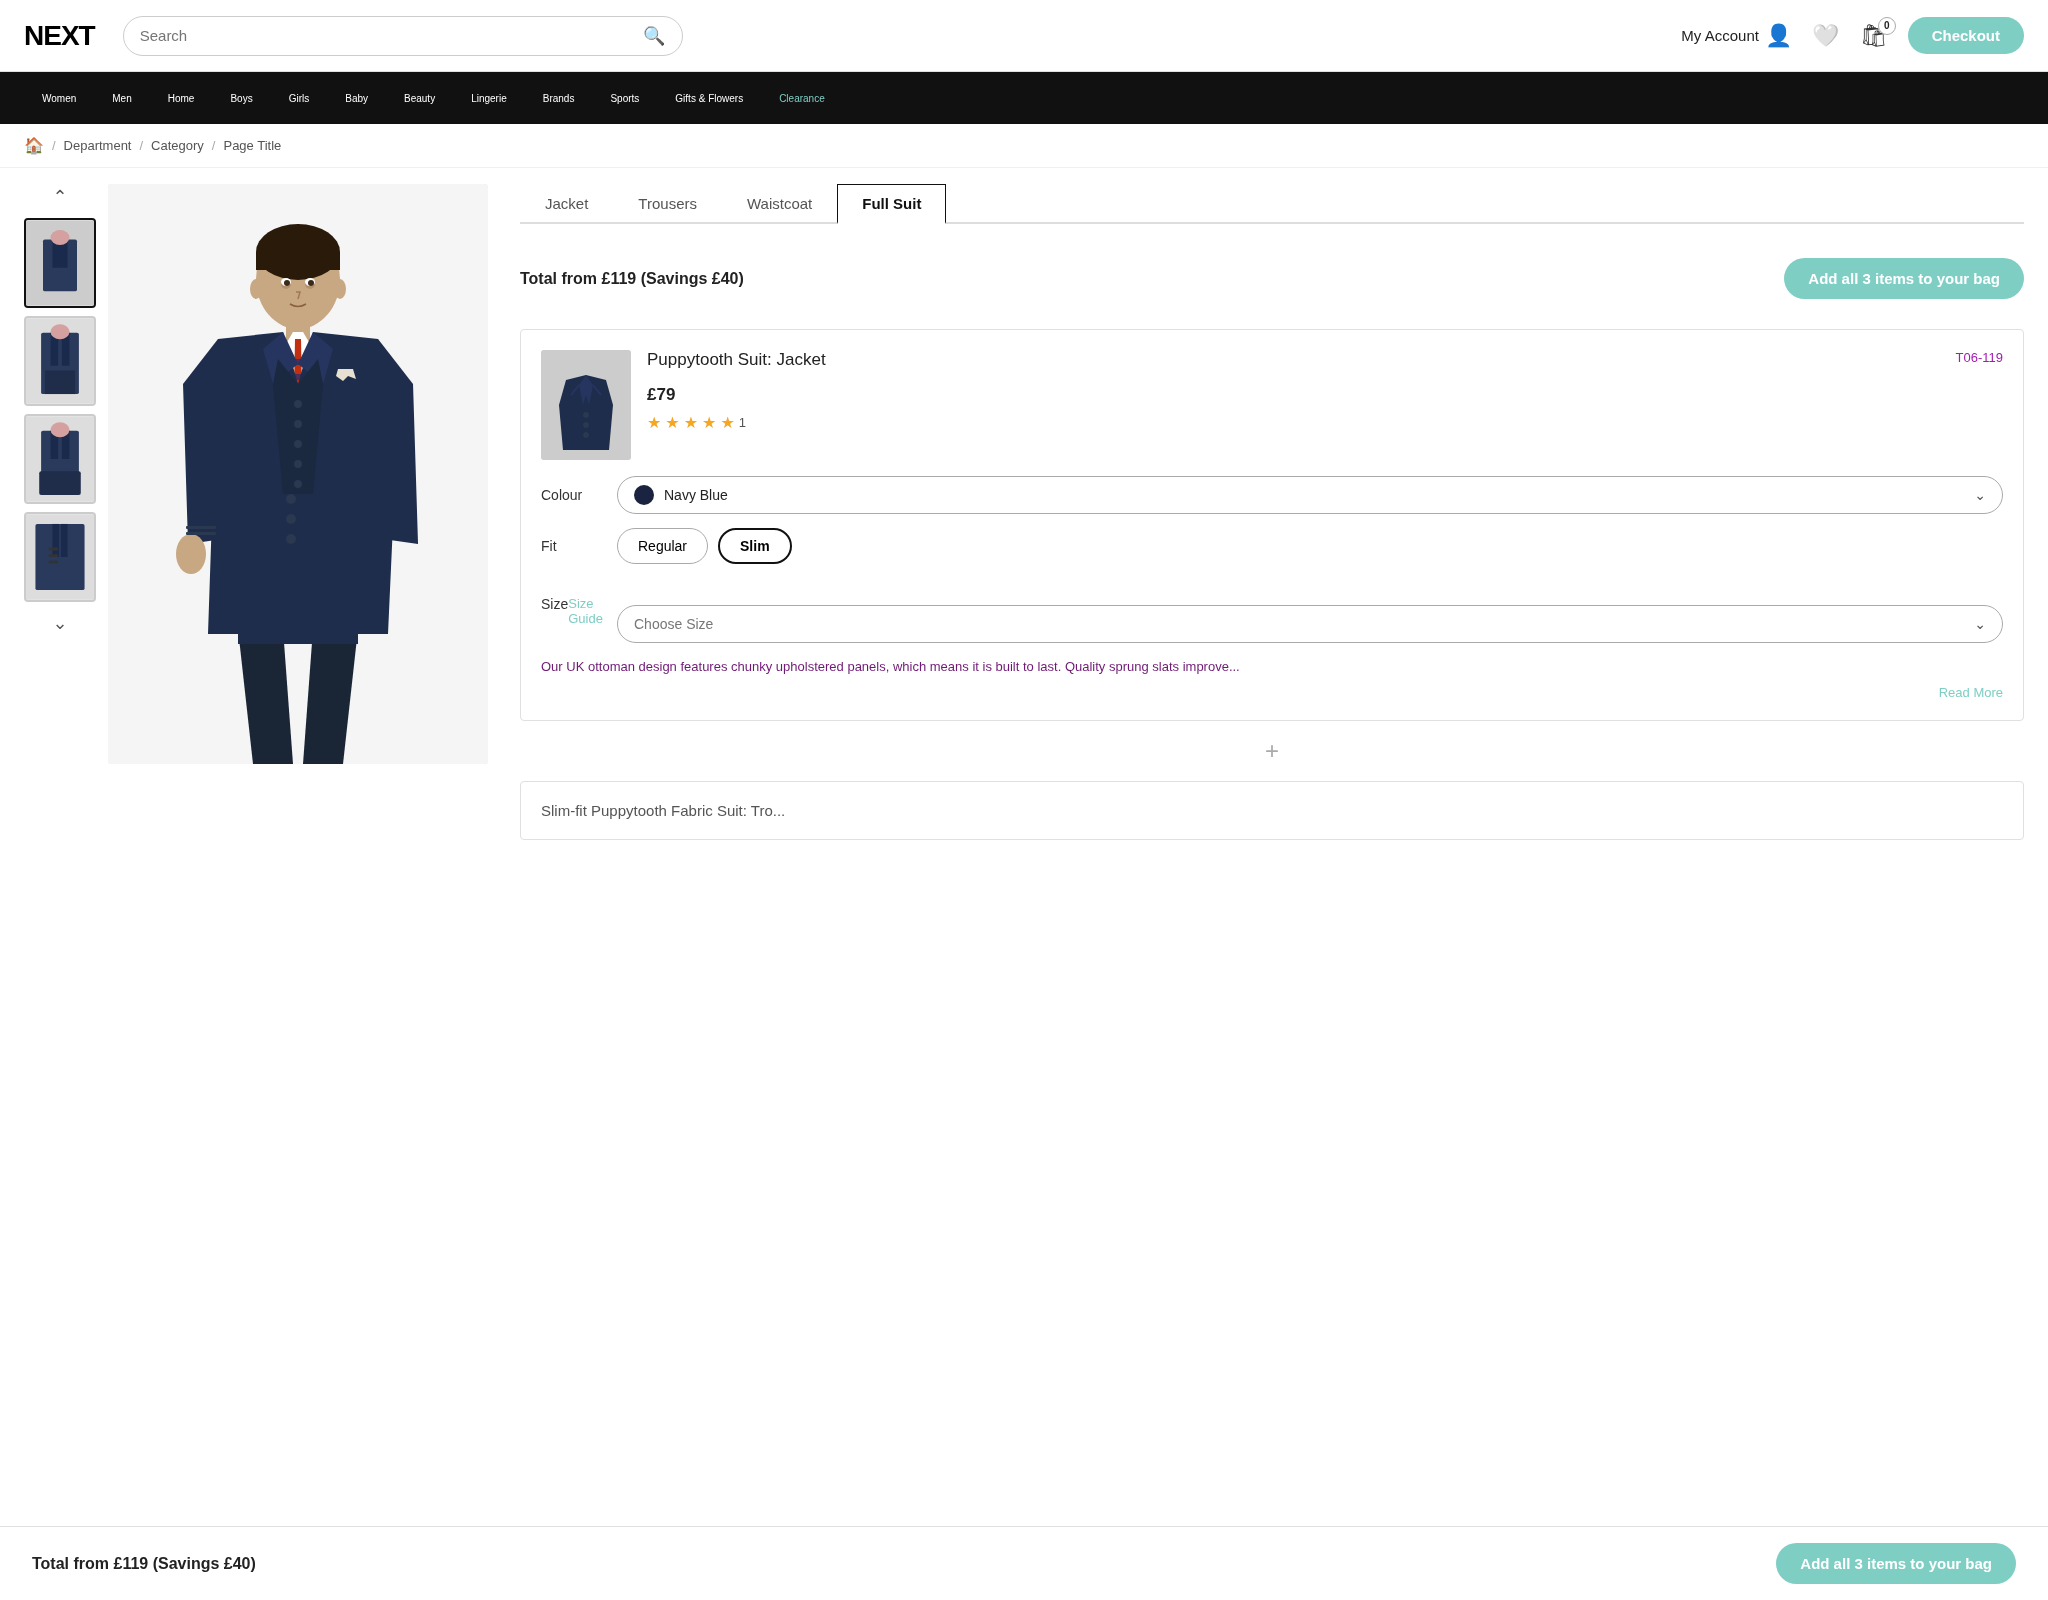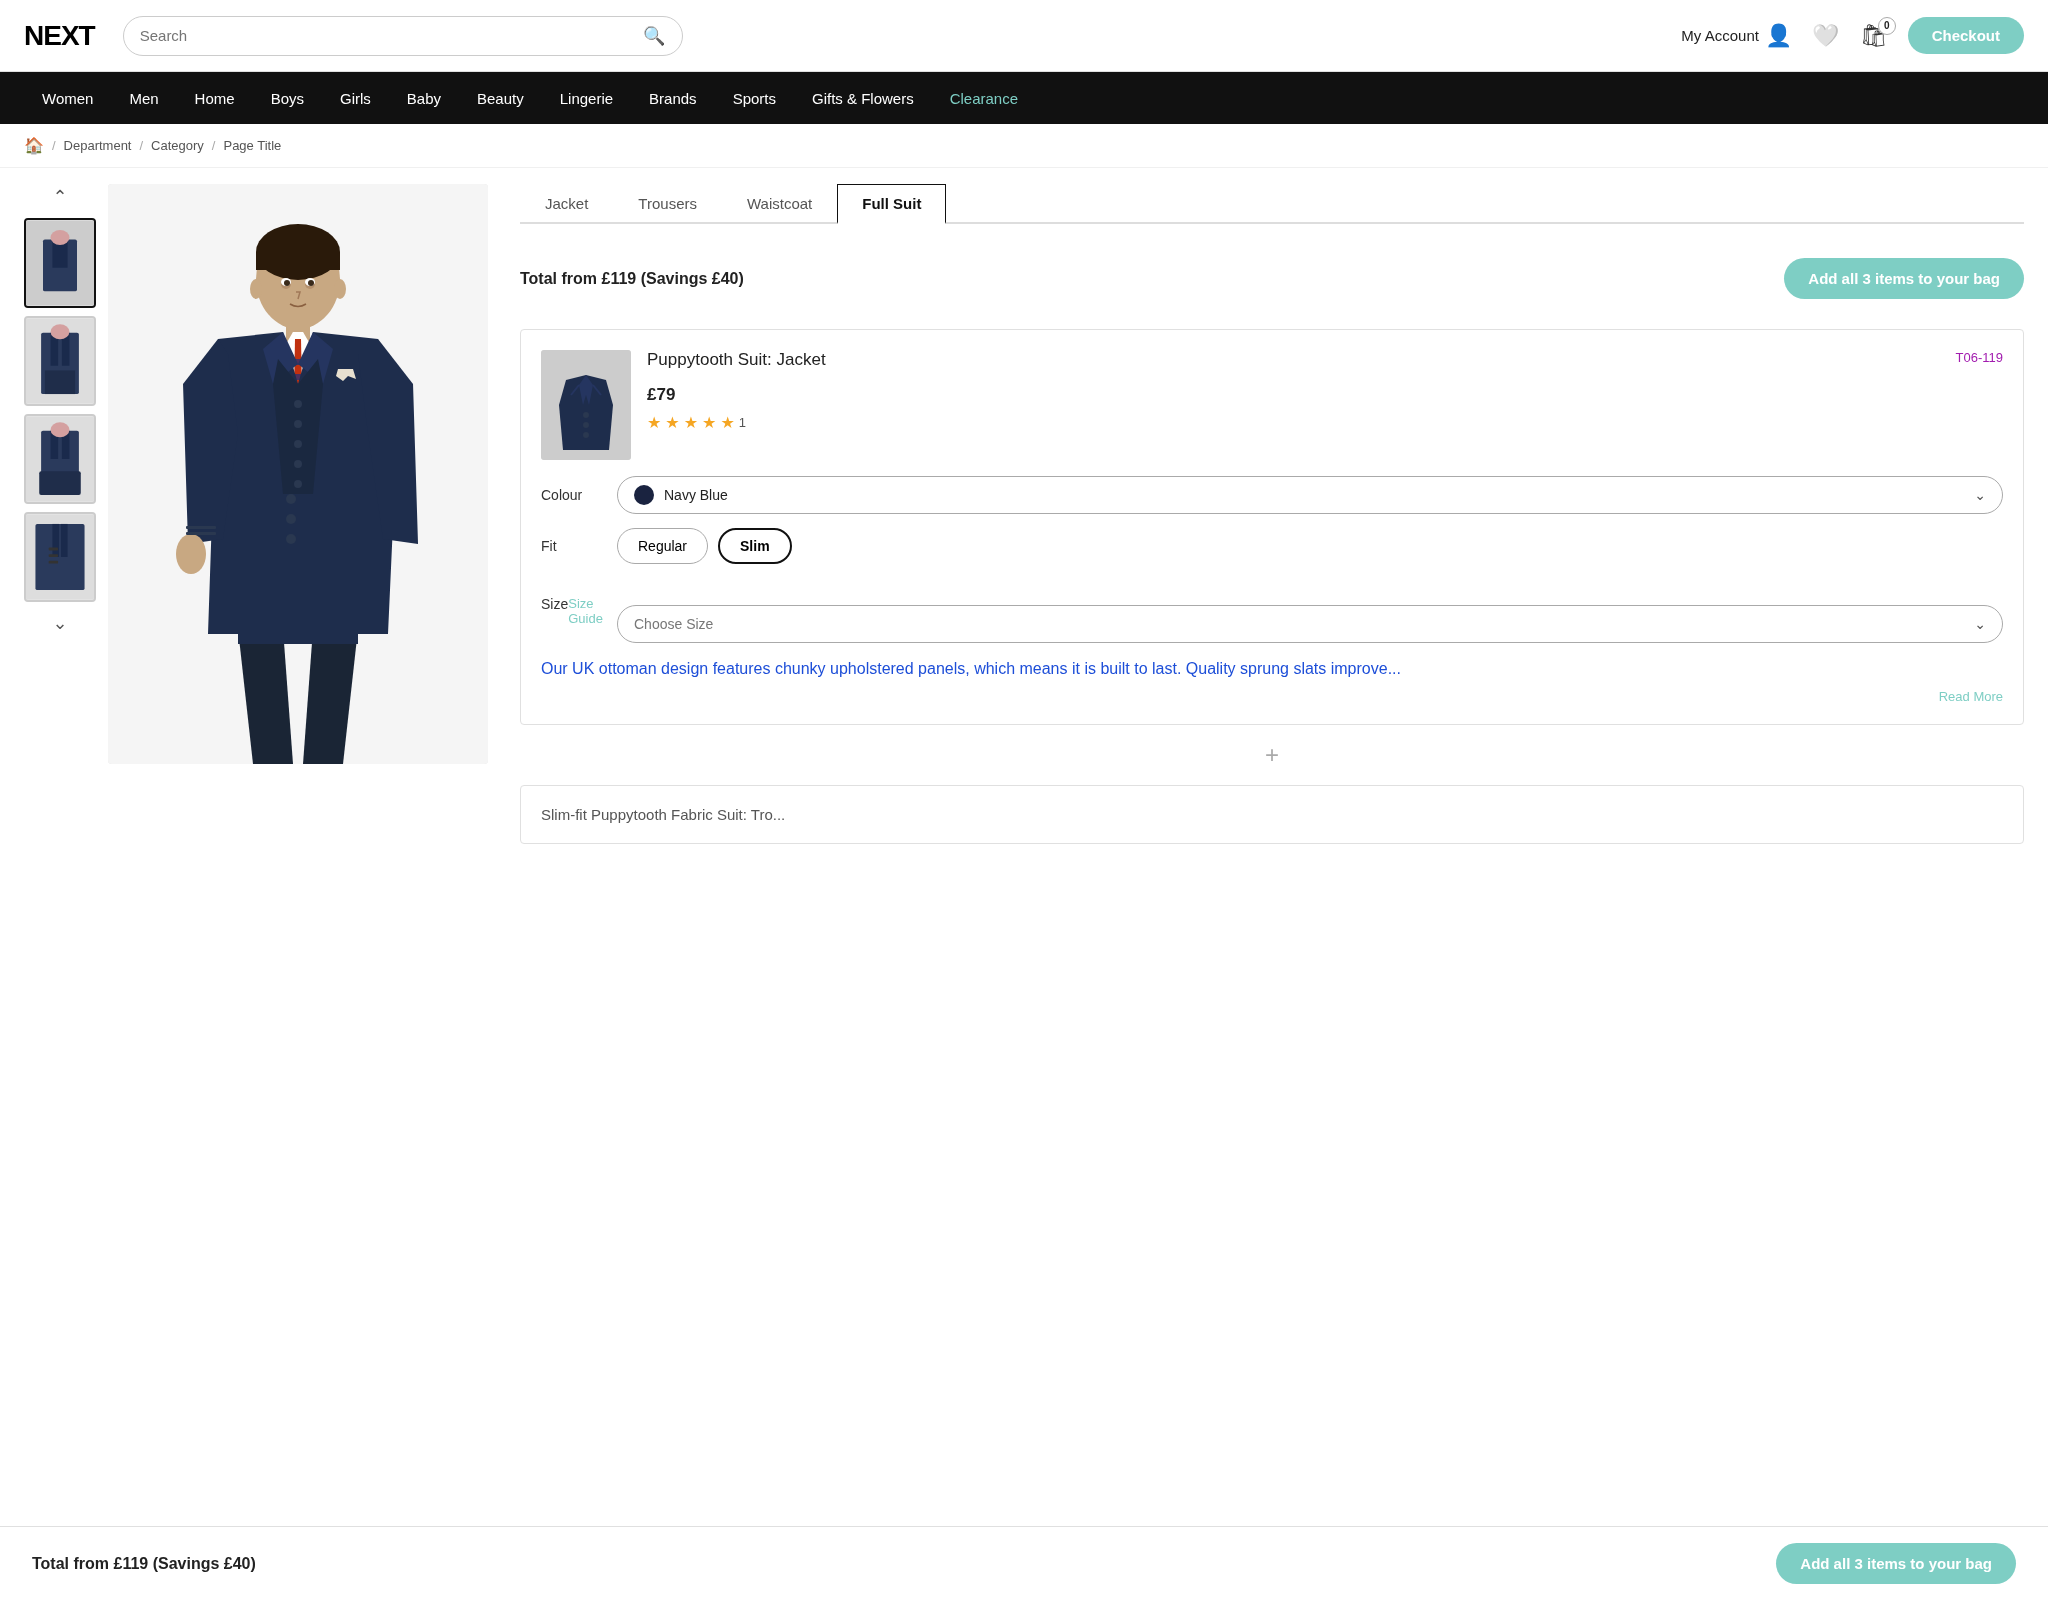--- a/index.html
+++ b/index.html
@@ -92,21 +92,21 @@
     .nav {
       background: #111;
       display: flex;
       align-items: center;
       padding: 0 24px;
       height: 52px;
       gap: 0;
     }
     .nav-item {
       color: #fff;
-      font-size: 15px;
+      font-size: 10px;
       font-weight: 500;
       padding: 16px 18px;
       height: 40px;
       display: flex;
       align-items: center;
       cursor: pointer;
       white-space: nowrap;
     }
     .nav-item.clearance { color: #7ecec4; }
 
@@ -308,21 +308,21 @@
 
     .size-row {
       display: flex;
       align-items: center;
       gap: 16px;
       margin-bottom: 14px;
     }
     .size-label-col { display: flex; flex-direction: row; width: 60px; flex-shrink: 0; }
     .size-label { font-size: 14px; color: #333; }
 
-    .description-text { font-size: 16px; color: #1d4ed8; line-height: 1.5; margin-bottom: 8px; }
+    .description-text { font-size: 13px; color: #701a75; line-height: 1.5; margin-bottom: 8px; }
     .read-more { color: #7ecec4; font-size: 13px; cursor: pointer; text-align: right; display: block; }
 
     
     .plus-sep {
       text-align: center;
       font-size: 24px;
       color: #aaa;
       margin: 8px 0 16px;
     }
 

